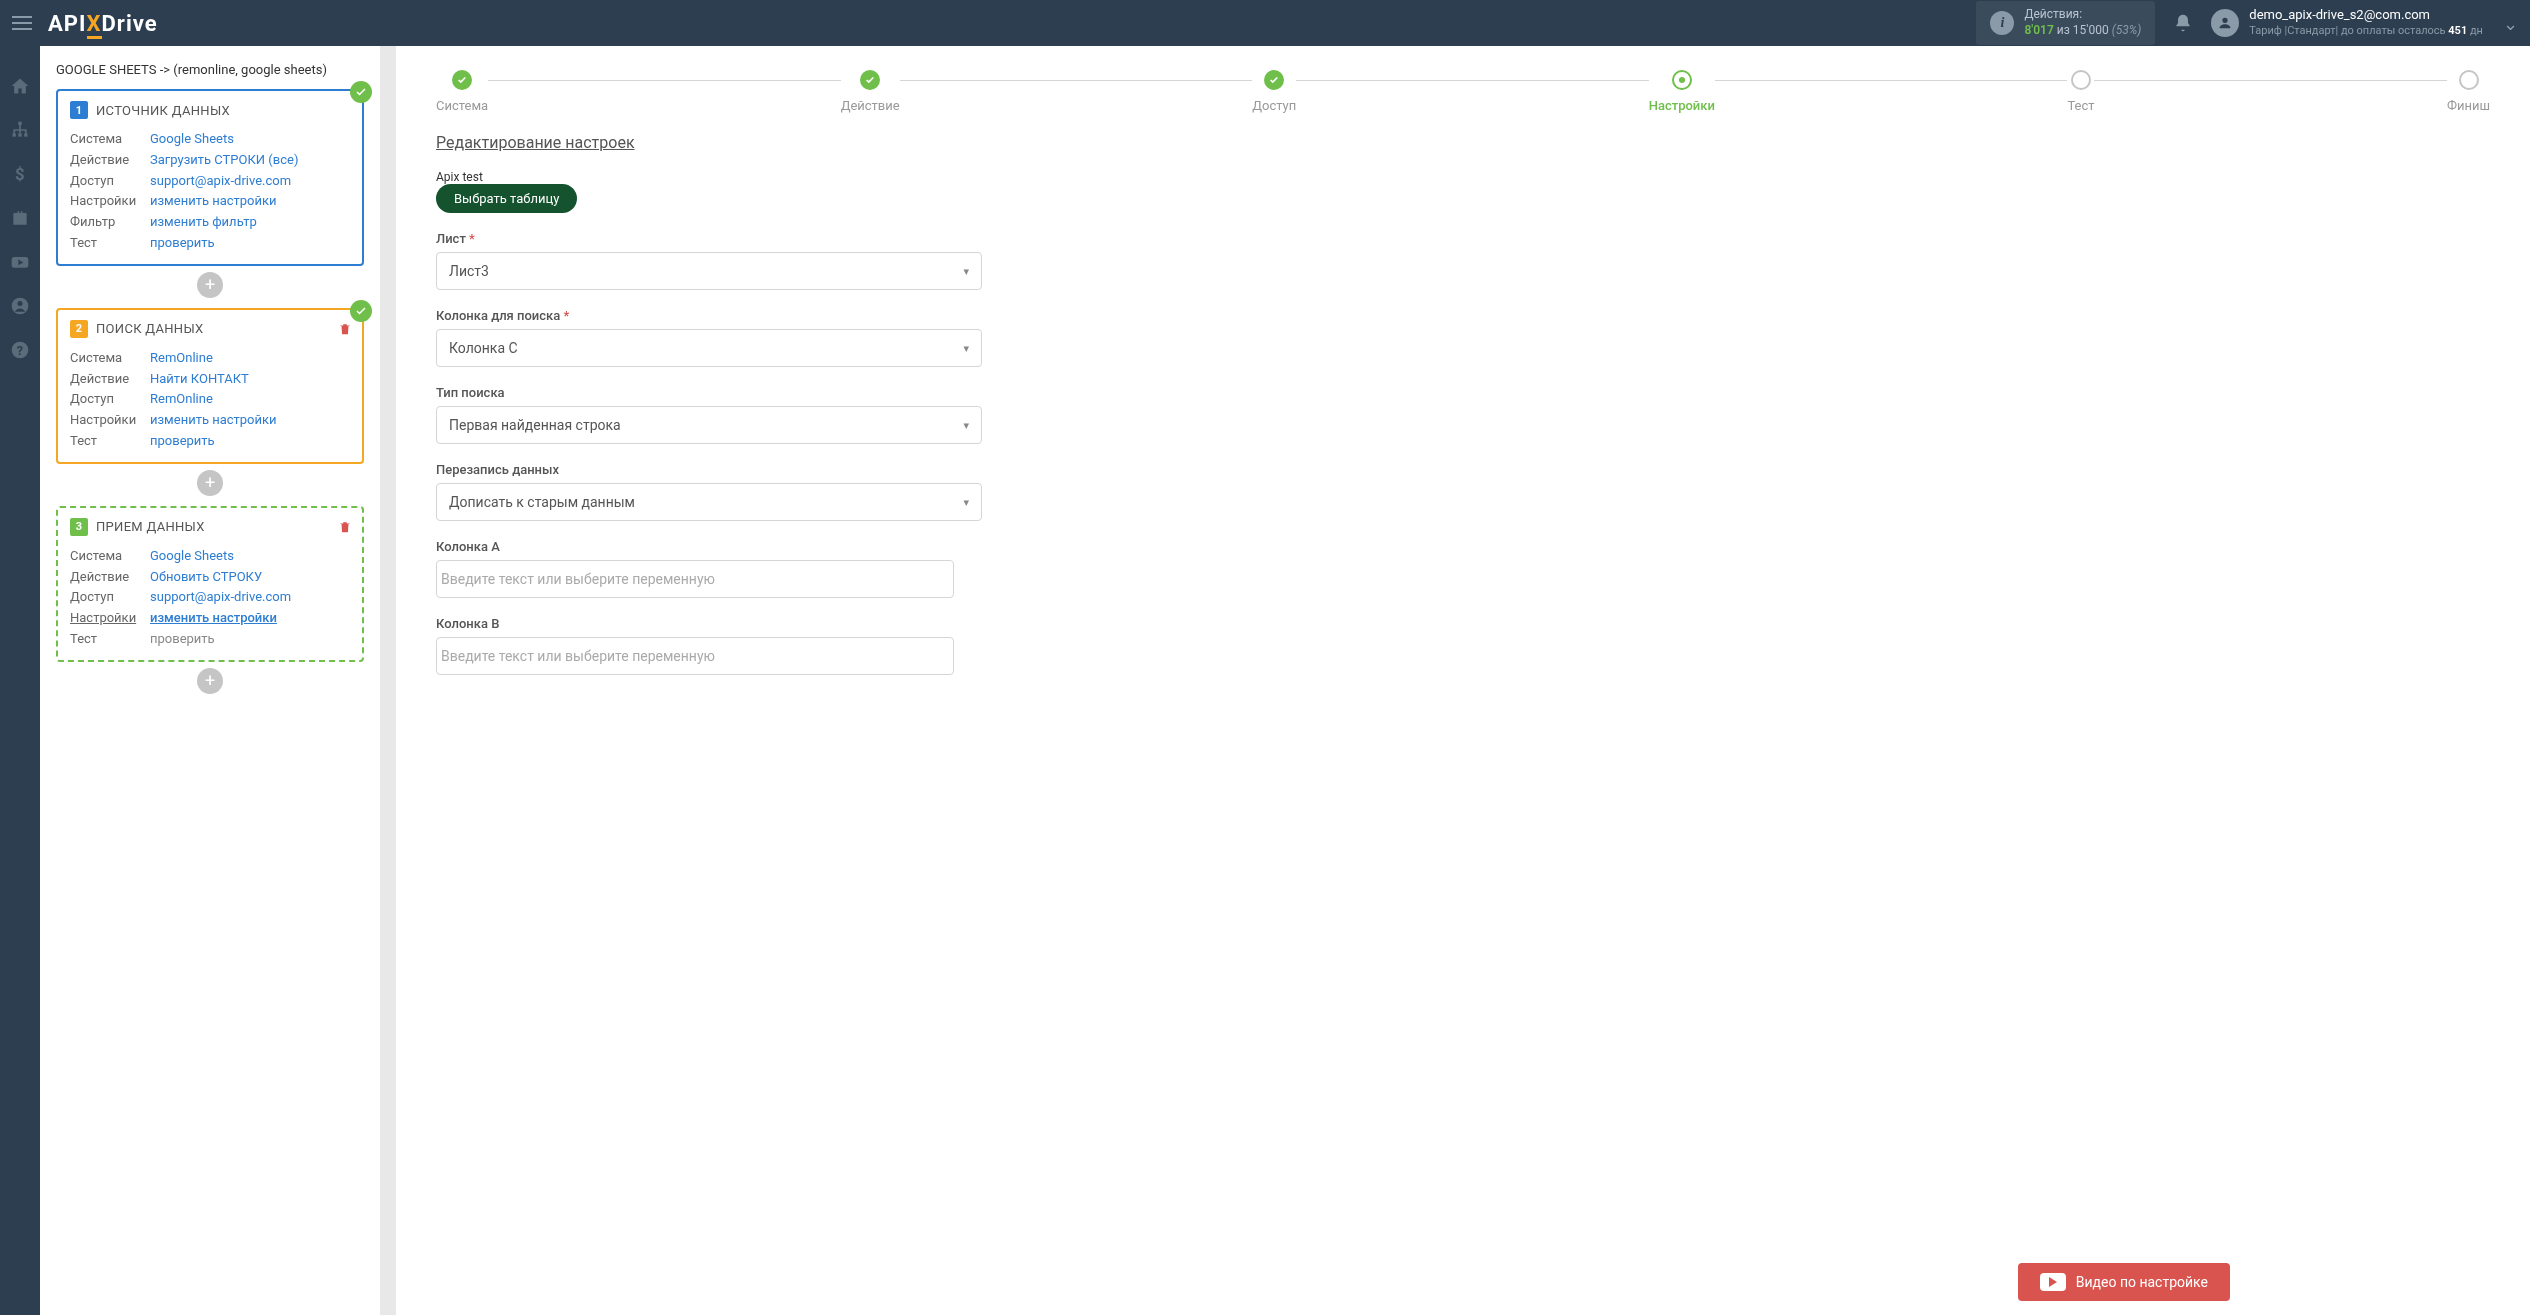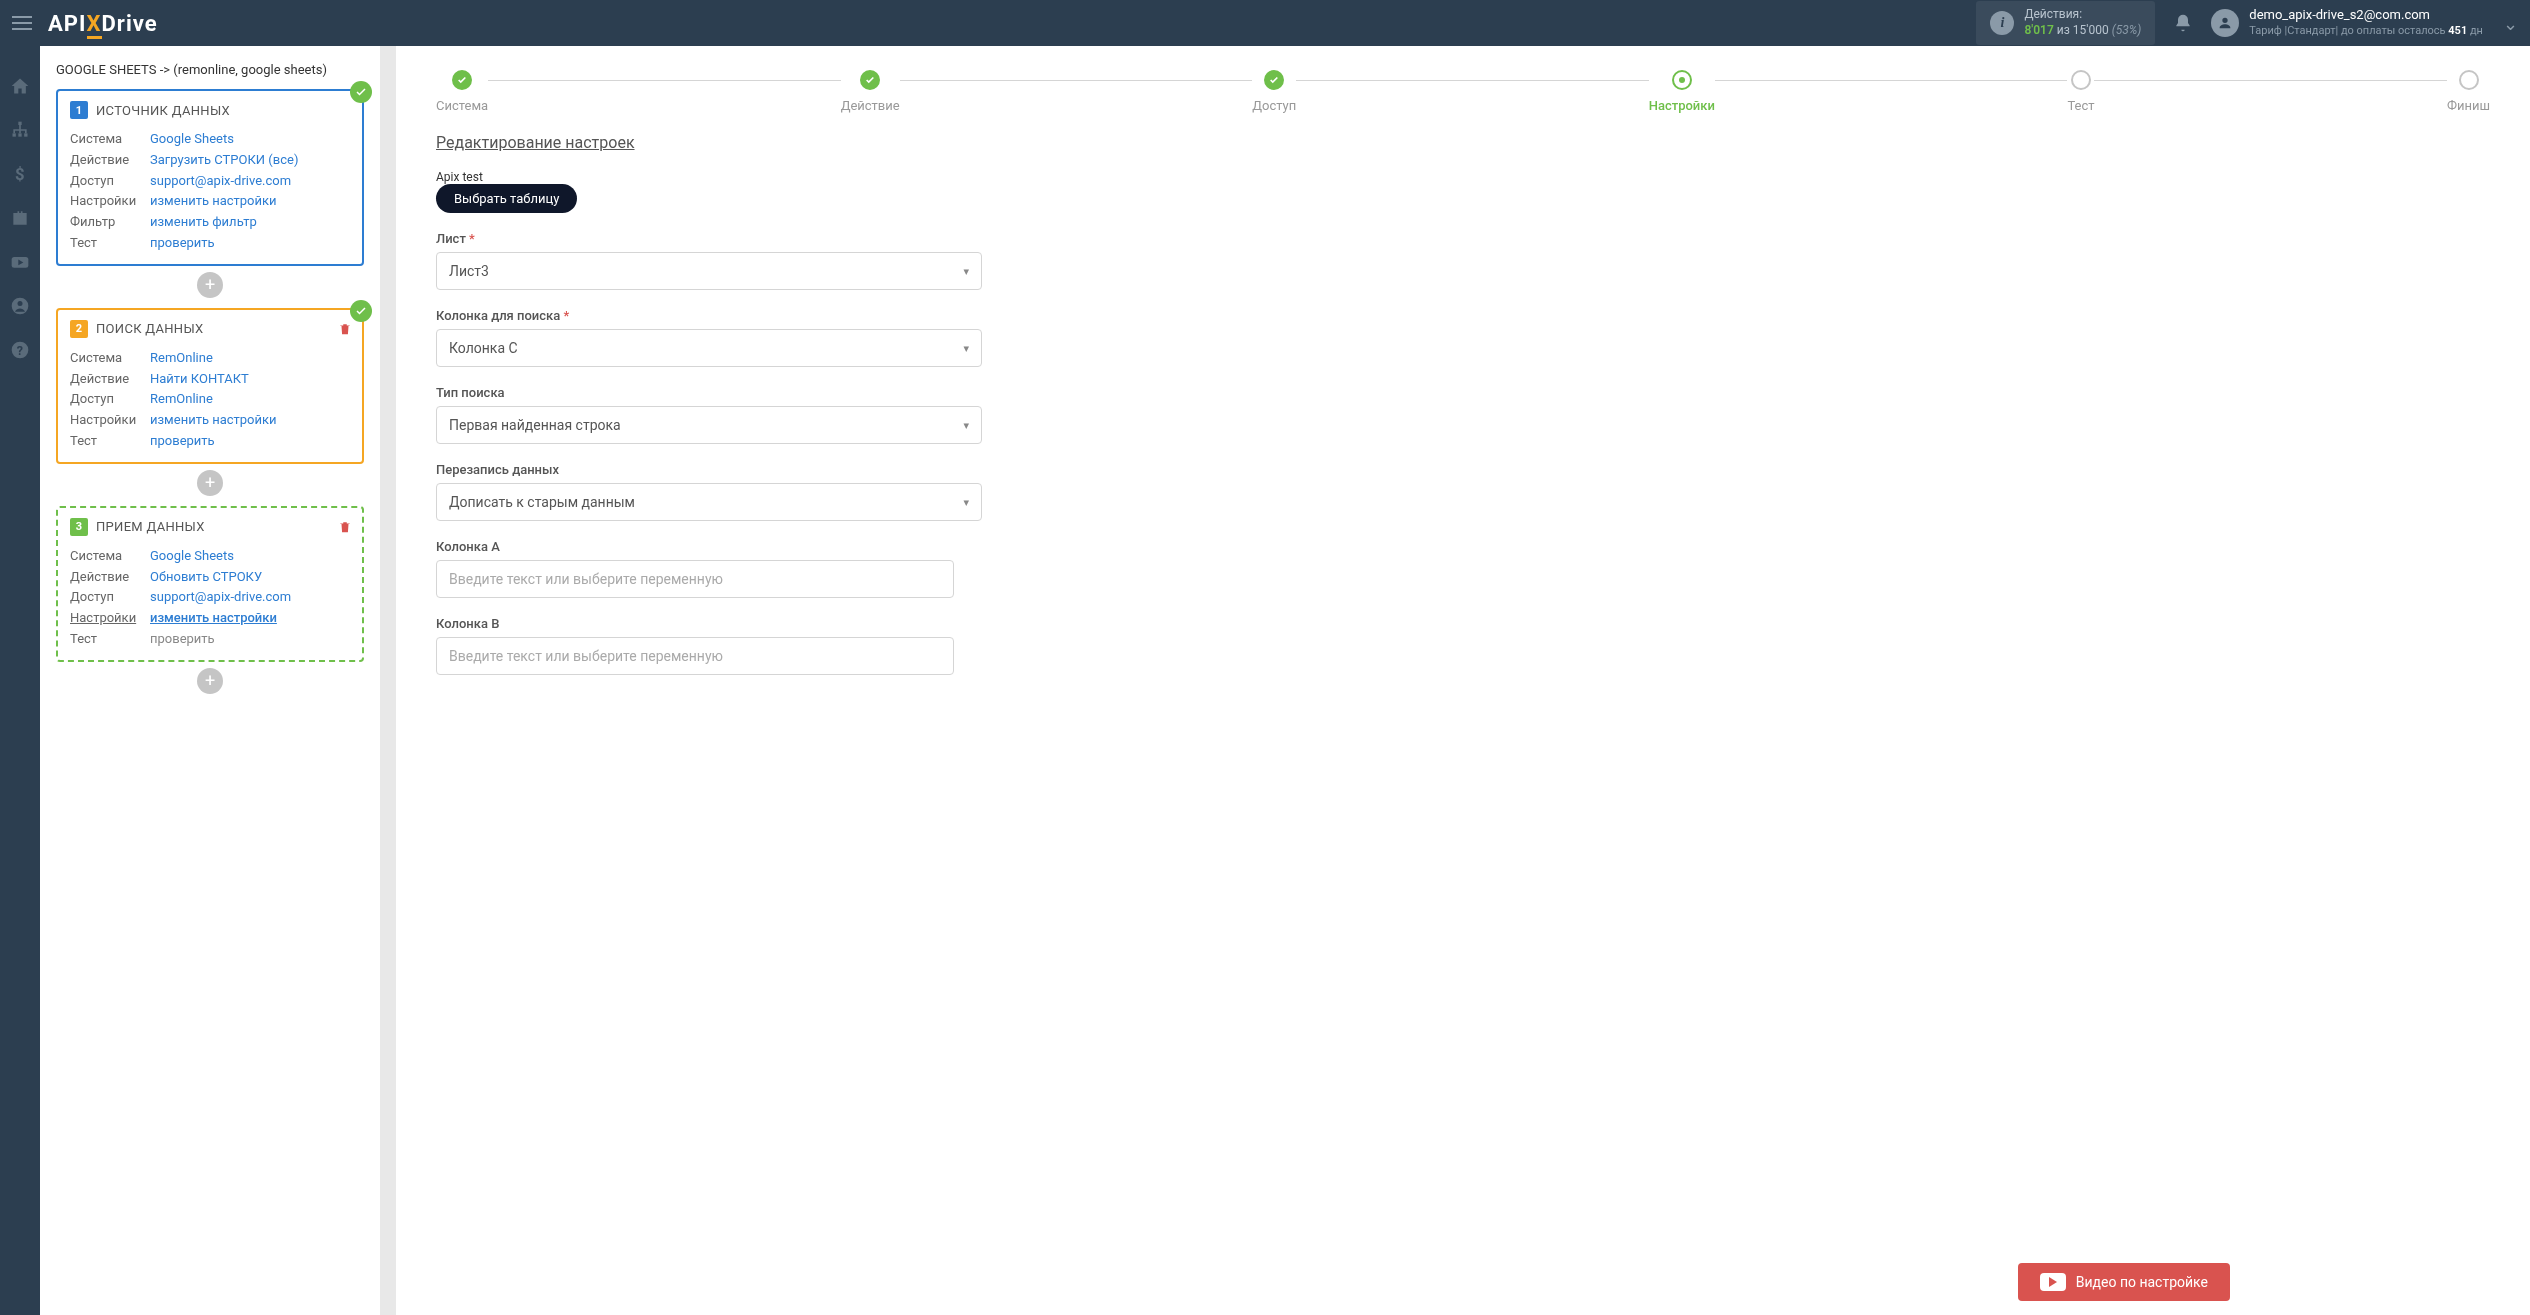--- a/index.html
+++ b/index.html
@@ -61,30 +61,30 @@
 .step-circle.active{border-color:#6fbf4a}
 .step-circle.active::after{content:"";width:6px;height:6px;border-radius:50%;background:#6fbf4a}
 .step-label{font-size:13px;color:#999;margin-top:8px}
 .step-label.active{color:#6fbf4a;font-weight:500}
 .step-line{flex:1;height:1px;background:#d5d5d5;margin-bottom:22px}
 .section-title{font-size:16px;color:#555;text-decoration:underline;margin-bottom:18px}
 .field{margin-bottom:18px}
 .field-label{font-size:13px;color:#555;font-weight:500;margin-bottom:6px}
 .req{color:#d9534f}
 .field-text{font-size:12px;color:#333;margin-bottom:0}
-.btn-primary{background:#0f172a;color:#fff;border:none;padding:7px 18px;border-radius:16px;font-size:13px;cursor:pointer}
+.btn-primary{background:#14532d;color:#fff;border:none;padding:7px 18px;border-radius:16px;font-size:13px;cursor:pointer}
 .select{width:546px;height:38px;border:1px solid #d5d5d5;border-radius:4px;padding:0 12px;display:flex;align-items:center;justify-content:space-between;cursor:pointer;font-size:14px;color:#555}
 .select .arrow{color:#888;font-size:11px}
 .tag-input{width:518px;min-height:38px;border:1px solid #d5d5d5;border-radius:4px;padding:5px;display:flex;align-items:center}
 .tag{background:#d0dce8;border-radius:3px;padding:4px 8px;font-size:13px;color:#555;display:flex;align-items:center;gap:6px}
 .tag .src{font-weight:600;color:#444}
 .tag .col{color:#666}
 .tag .em{font-style:italic;color:#666}
 .tag .x{cursor:pointer;color:#666;font-weight:700}
-.text-input{width:518px;height:38px;border:1px solid #d5d5d5;border-radius:4px;padding:0 12px;font-size:14px;color:#555}
+.text-input{width:518px;height:38px;border:1px solid #d5d5d5;border-radius:4px;padding:0 4px;font-size:14px;color:#555}
 .text-input::placeholder{color:#aaa}
 .video-btn{position:fixed;bottom:14px;right:300px;background:#d9534f;color:#fff;border:none;padding:10px 22px;border-radius:4px;font-size:14px;cursor:pointer;display:flex;align-items:center;gap:10px}
 .yt-icon{width:26px;height:18px;background:#fff;border-radius:4px;display:flex;align-items:center;justify-content:center}
 .yt-icon::after{content:"";border-left:8px solid #d9534f;border-top:5px solid transparent;border-bottom:5px solid transparent}
 </style>
 </head>
 <body>
 
 <div class="topbar">
   <div class="hamburger">

